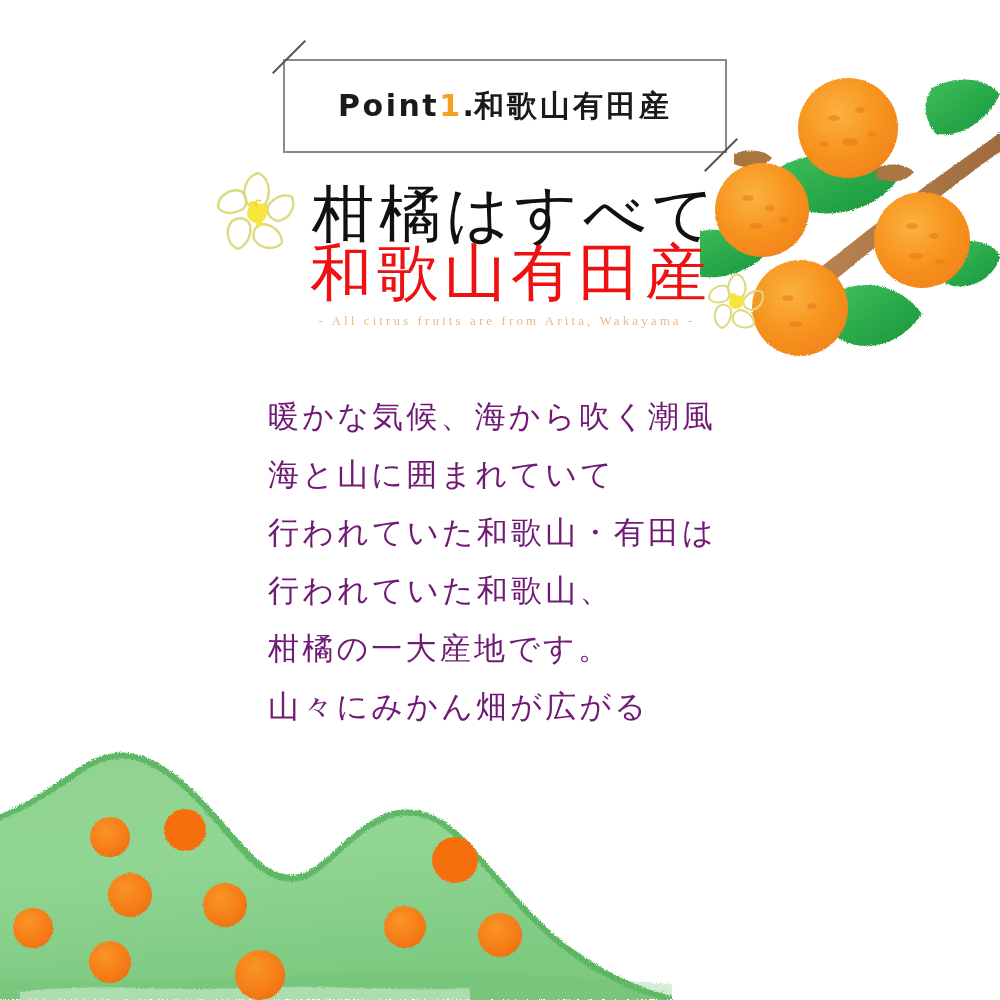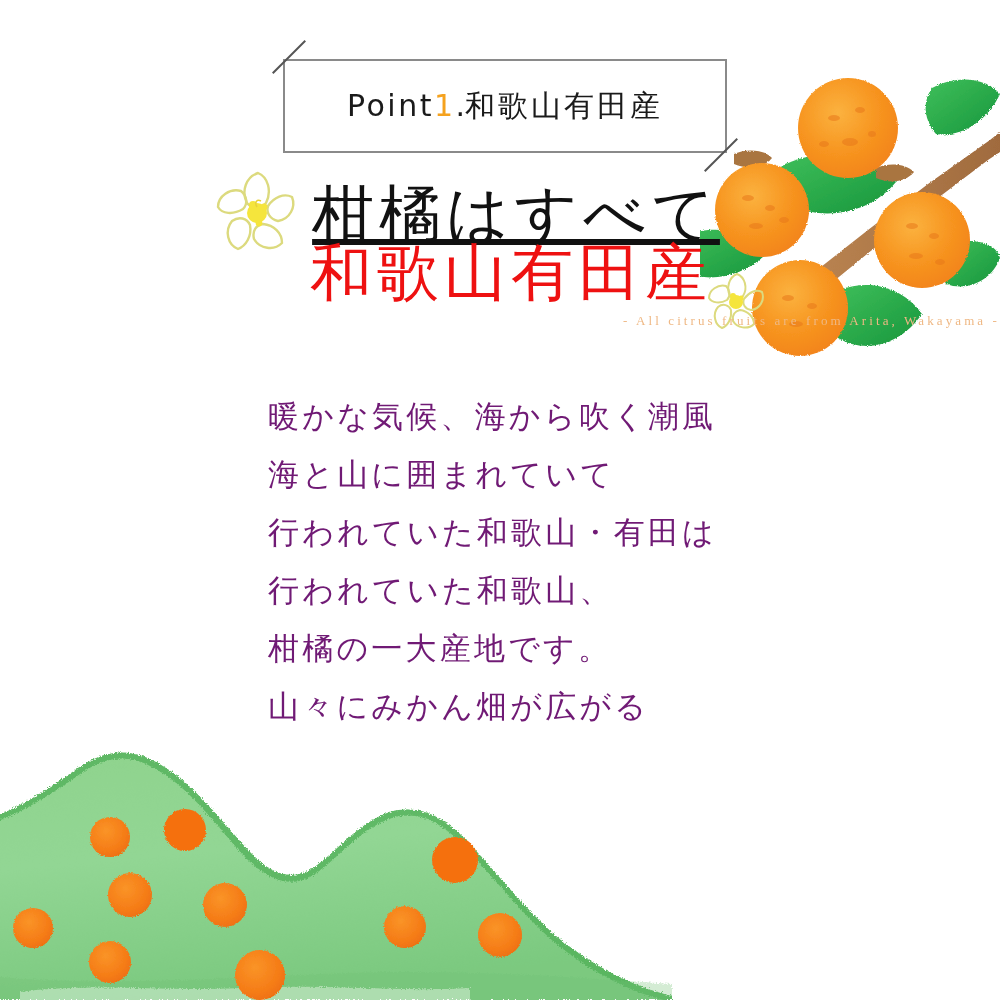--- a/index.html
+++ b/index.html
@@ -67,21 +67,21 @@
     right:-19px; bottom:-5px;
     transform:rotate(-45deg);
     transform-origin:center;
   }
   #point-label {
     position:absolute;
     left:0; right:0; top:50%;
     transform:translateY(-50%);
     text-align:center;
     font-family:"DejaVu Sans", sans-serif;
-    font-weight:normal;
+    font-weight:bold;
     font-size:30px;
     color:#1a1a1a;
     letter-spacing:2.5px;
     white-space:nowrap;
     line-height:1;
   }
   #point-label .num { color:#F5A21E; }
   #point-label .dot { color:#1a1a1a; letter-spacing:0px; }
   #point-label .jp { letter-spacing:3px; }
 
@@ -95,41 +95,39 @@
     pointer-events:none;
   }
   #headline-line1 {
     font-family:"Liberation Serif", serif;
     font-size:62px;
     line-height:1.02;
     color:#111111;
     letter-spacing:5px;
     padding-left:32px;
     white-space:nowrap;
-    text-decoration:underline;
   }
   #headline-line2 {
     font-family:"Liberation Serif", serif;
     font-size:62px;
     line-height:1.02;
     color:#EE1111;
     letter-spacing:5px;
     padding-left:22px;
     margin-top:-4px;
     white-space:nowrap;
   }
   #headline-sub {
     margin-top:8px;
     font-family:"Liberation Serif", serif;
     font-size:13px;
     letter-spacing:3.1px;
     color:#EFB884;
     white-space:nowrap;
     padding-left:14px;
-    text-align:right;
   }
 
   
   #body-copy {
     position:absolute;
     left:268px; top:388px;
     width:520px;
     z-index:4;
   }
   #body-copy .line {

